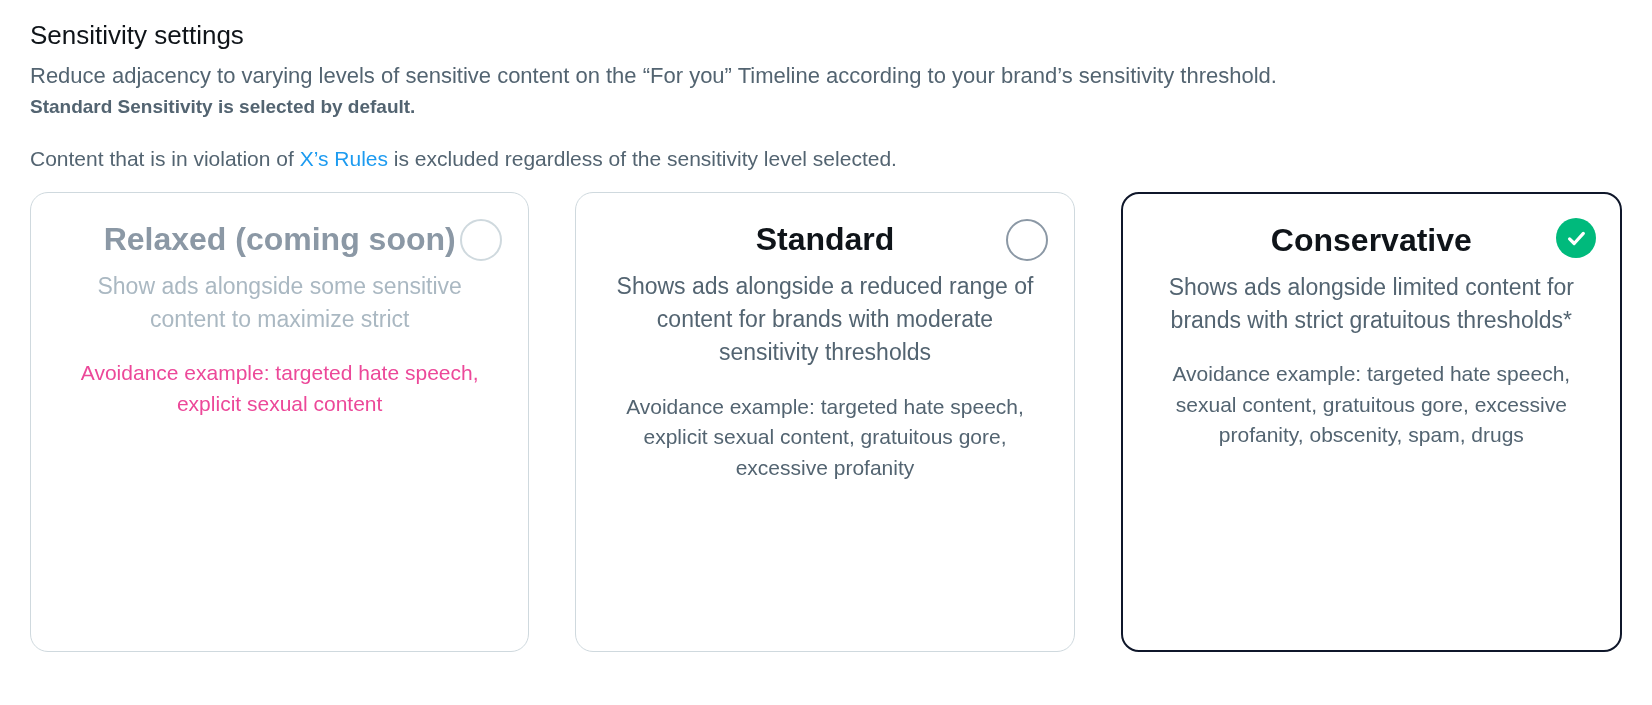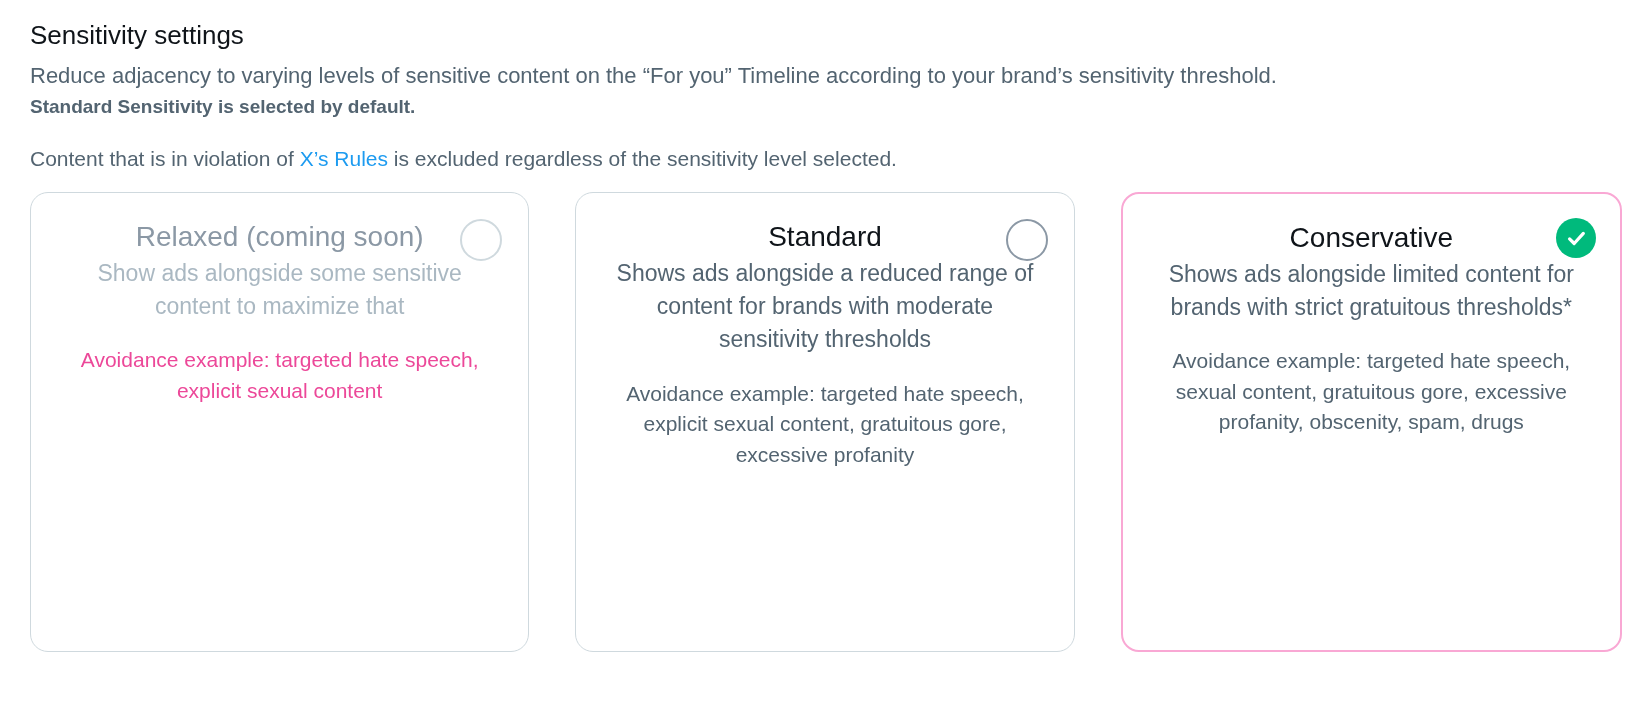--- a/index.html
+++ b/index.html
@@ -51,30 +51,30 @@
       position: relative;
       flex: 1;
       border: 1px solid #cfd9de;
       border-radius: 18px;
       padding: 28px 28px 30px 28px;
       text-align: center;
       min-height: 460px;
       cursor: pointer;
     }
     .card.selected {
-      border: 2px solid #f9a8d4;
+      border: 2px solid #0f172a;
     }
     .card.disabled {
       cursor: default;
     }
     .card-title {
-      font-size: 28px;
-      font-weight: 400;
+      font-size: 32px;
+      font-weight: 700;
       color: #0f1419;
-      margin-bottom: 4px;
+      margin-bottom: 12px;
       padding: 0 40px;
     }
     .card.disabled .card-title {
       color: #8b98a5;
     }
     .card-desc {
       font-size: 23px;
       color: #536471;
       line-height: 1.45;
       margin-bottom: 22px;
@@ -138,21 +138,21 @@
 
   <p class="rules-line">
     <span>Content that is in violation of </span><a href="#" class="rules-link">X’s Rules</a><span> is excluded regardless of the sensitivity level selected.</span>
   </p>
 
   <div class="cards-row">
 
     <div class="card disabled">
       <div class="radio-circle"></div>
       <div class="card-title">Relaxed (coming soon)</div>
-      <div class="card-desc">Show ads alongside some sensitive content to maximize that</div>
+      <div class="card-desc">Show ads alongside some sensitive content to maximize strict</div>
       <div class="card-example">Avoidance example: targeted hate speech, explicit sexual content</div>
     </div>
 
     <div class="card">
       <div class="radio-circle"></div>
       <div class="card-title">Standard</div>
       <div class="card-desc">Shows ads alongside a reduced range of content for brands with moderate sensitivity thresholds</div>
       <div class="card-example">Avoidance example: targeted hate speech, explicit sexual content, gratuitous gore, excessive profanity</div>
     </div>
 

